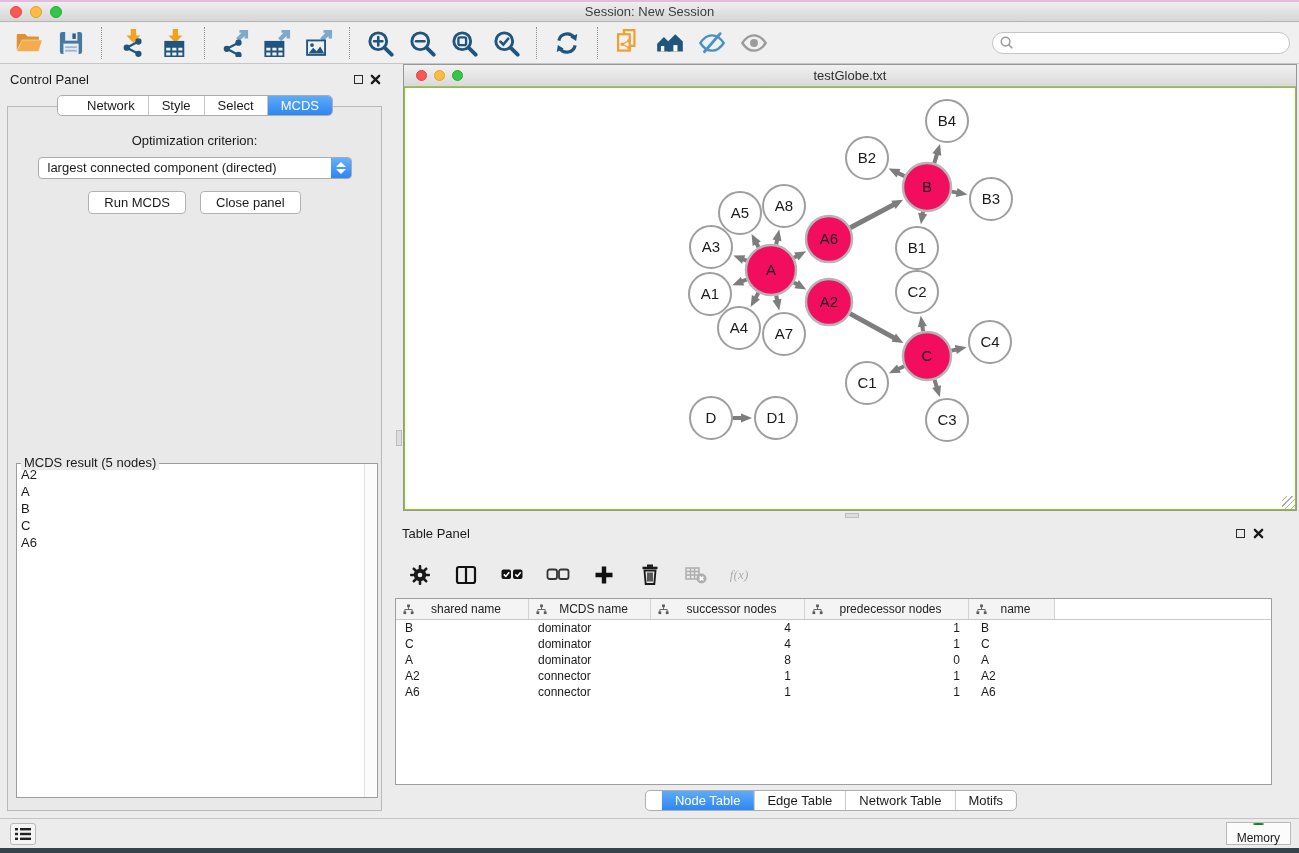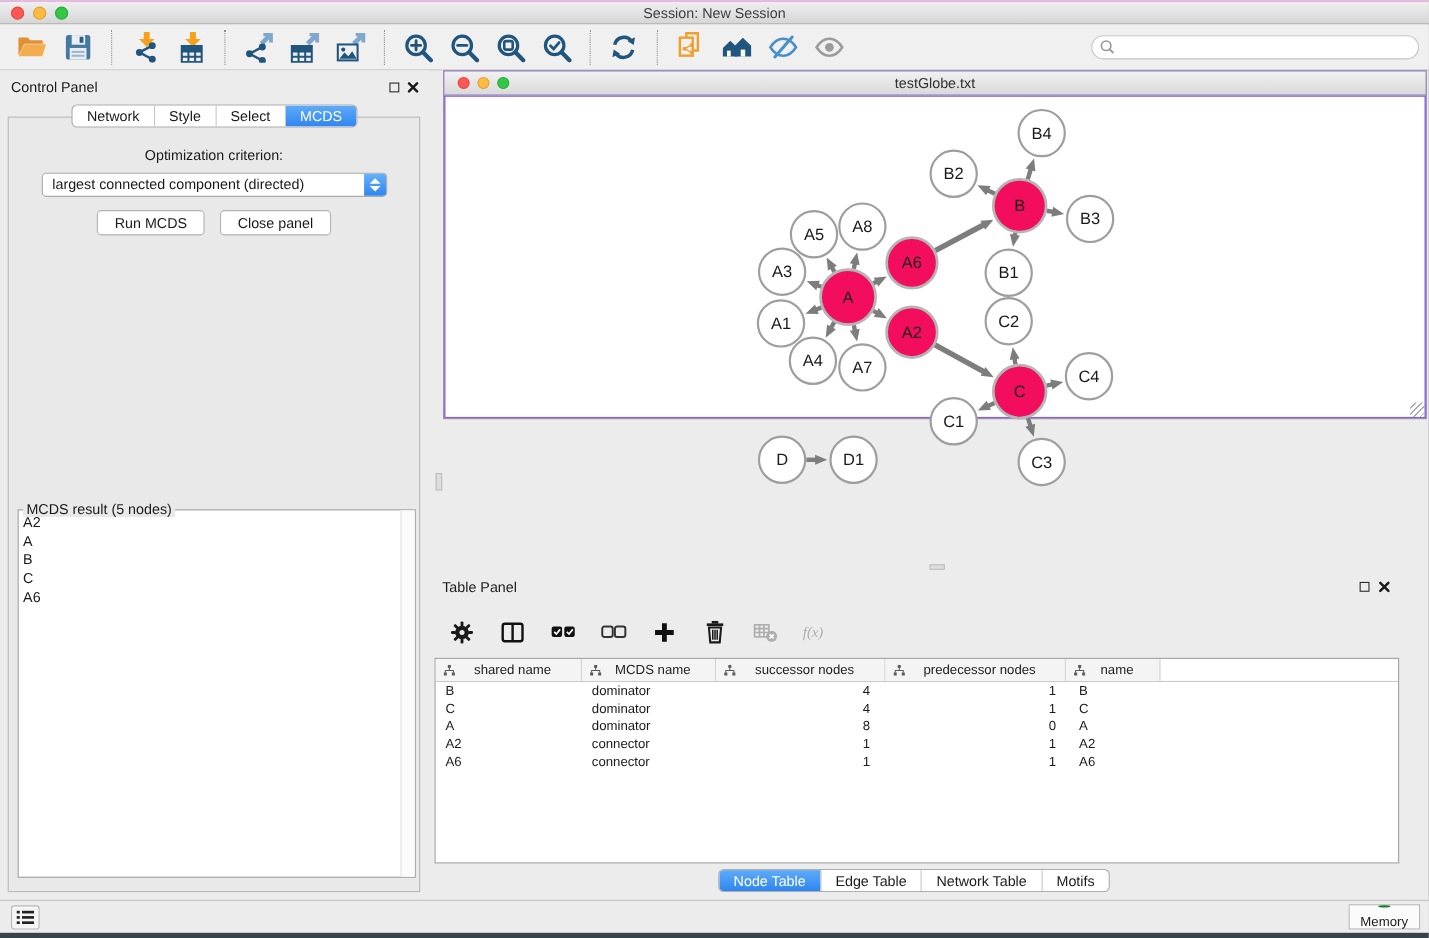--- a/index.html
+++ b/index.html
@@ -31,21 +31,21 @@
   .search-icon { position:absolute; left:7px; top:3px; pointer-events:none; }
 
   
   .control-panel { position:absolute; left:0; top:64px; width:390px; height:754px; background:#ECECEC; }
   .cp-title { position:absolute; left:10px; top:8px; font-size:13px; }
   .win-btn { position:absolute; top:9px; width:12px; height:12px; display:flex; align-items:center; justify-content:center; }
   .float-box { width:9px; height:9px; border:1.5px solid #2b2b2b; }
   .cp-float { right:26px; } .cp-close { right:9px; }
 
   .seg { display:flex; background:#fff; border:1px solid #ADADAD; border-radius:5px; overflow:hidden;
-         font-size:13px; height:21px; line-height:19px; }
+         font-size:13px; height:21px; line-height:19px;padding-left:16px; }
   .seg-item { padding:0 13px; border-left:1px solid #C9C9C9; color:#1a1a1a; white-space:nowrap; }
   .seg-item:first-child { border-left:none; }
   .seg-item.active { background:linear-gradient(#5FABF8,#2E86F0); color:#fff; }
   .cp-tabs { position:absolute; top:31px; left:50%; transform:translateX(-50%); z-index:2; }
 
   .cp-body { position:absolute; top:42px; left:7px; right:8px; bottom:7px; background:#E9E9E9;
              border:1px solid #B9B9B9; }
   .opt-label { text-align:center; margin-top:26px; font-size:13px; }
   .dropdown { display:flex; width:314px; height:22px; margin:9px auto 0; background:#fff;
               border:1px solid #ABABAB; border-radius:4px; }
@@ -63,22 +63,22 @@
   .result-legend { position:absolute; top:348px; left:13px; z-index:2; background:#E9E9E9;
                    padding:0 3px; font-size:13px; }
   .result-box { position:absolute; top:356px; left:8px; right:3px; bottom:12px; background:#fff;
                 border:1px solid #9C9C9C; }
   .result-list { position:absolute; left:0; top:2px; right:14px; bottom:0; font-size:13px; }
   .result-item { padding:1px 0 1px 4px; line-height:15px; }
   .result-scroll { position:absolute; right:0; top:0; bottom:0; width:13px; background:#FBFBFB;
                    border-left:1px solid #E2E2E2; }
 
   
-  .network-window { position:absolute; left:403px; top:64px; width:894px; height:317px;
-                    border:1px solid #979797; background:#8b5cf6; }
+  .network-window { position:absolute; left:403px; top:64px; width:894px; height:447px;
+                    border:1px solid #979797; background:#84cc16; }
   .nw-titlebar { position:absolute; top:0; left:0; right:0; height:22px;
                  background:linear-gradient(#F1F1F1,#D9D9D9); border-bottom:1px solid #ADADAD; }
   .ntl { position:absolute; top:5px; width:11px; height:11px; border-radius:50%; }
   .ntl.red    { left:12px; background:#FC5753; border:1px solid #DF4744; }
   .ntl.yellow { left:30px; background:#FDBC40; border:1px solid #DE9F34; }
   .ntl.green  { left:48px; background:#33C748; border:1px solid #27AA35; }
   .nw-title { position:absolute; left:0; right:0; top:3px; text-align:center; font-size:13px; color:#2e2e2e; }
   .nw-canvas { position:absolute; top:23px; left:1px; right:1px; bottom:1px; background:#fff; }
   .nw-grip { position:absolute; right:1px; bottom:1px; width:13px; height:13px;
              background:repeating-linear-gradient(135deg, transparent 0 3px, #ABABAB 3px 4px); }

